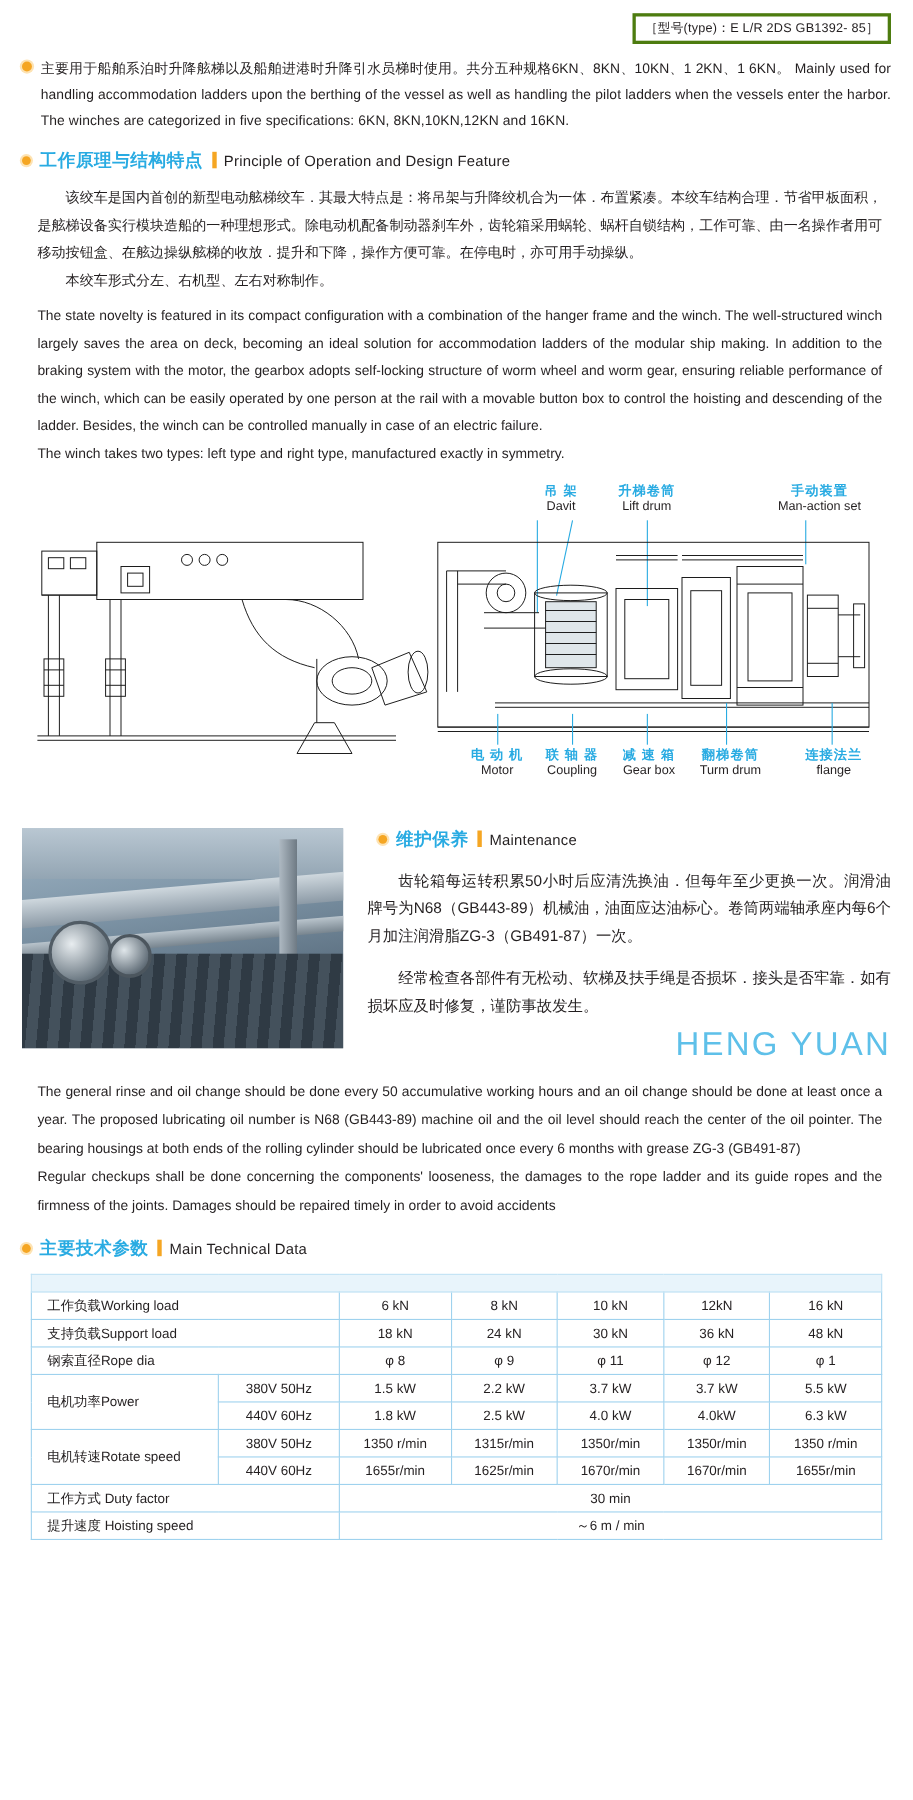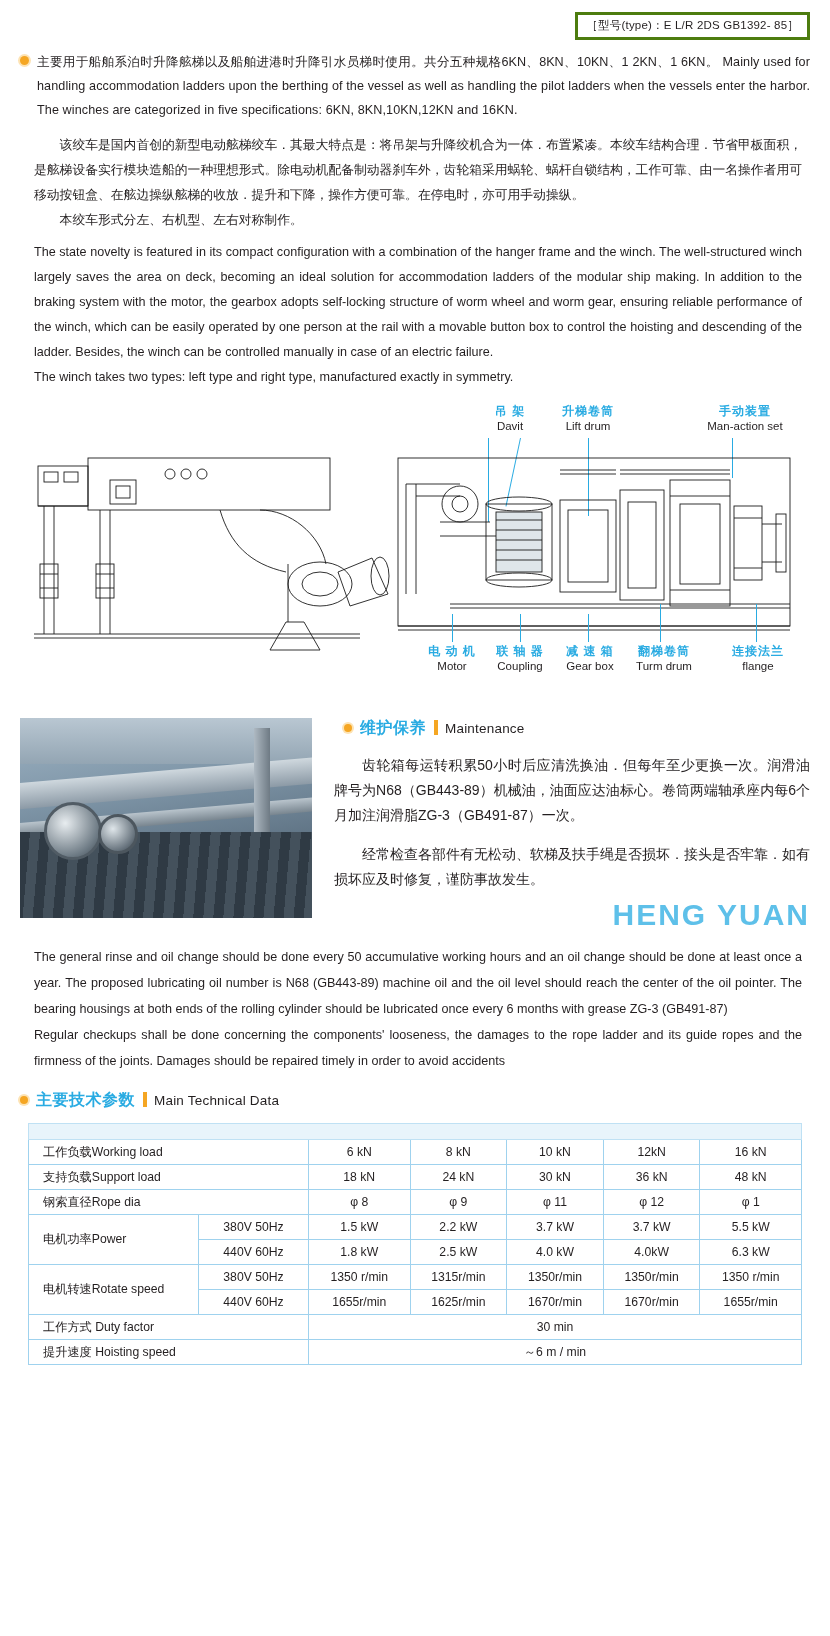--- a/index.html
+++ b/index.html
@@ -149,21 +149,21 @@
     text-indent: 2em;
     text-align: justify;
     margin-top: 14px;
   }
   .watermark {
     position:absolute;
     right: 0; bottom: -14px;
     color:#29abe2;
     opacity:.75;
     font-size: 30px;
-    font-weight: bold;
+    font-weight: normal;
     letter-spacing: 2px;
   }
 
   .maint-en {
     font-size: 12.6px;
     line-height: 26px;
     text-align: justify;
     padding: 0 8px 0 14px;
     margin-top: 26px;
   }
@@ -199,20 +199,26 @@
   </div>
 
   <div class="bullet-row">
     <span class="bullet"></span>
     <div class="intro">
       <span>主要用于船舶系泊时升降舷梯以及船舶进港时升降引水员梯时使用。共分五种规格6KN、8KN、10KN、1 2KN、1 6KN。</span>
       <span class="en">Mainly used for handling accommodation ladders upon the berthing of the vessel as well as handling the pilot ladders when the vessels enter the harbor. The winches are categorized in five specifications: 6KN, 8KN,10KN,12KN and 16KN.</span>
     </div>
   </div>
 
+  <div class="bullet-row" style="margin-top:14px;">
+    <span class="bullet small"></span>
+    <div>
+      <span class="heading-cn">工作原理与结构特点</span><span class="heading-sep"></span><span class="heading-en">Principle of Operation and Design Feature</span>
+    </div>
+  </div>
 
   <p class="para-cn first">该绞车是国内首创的新型电动舷梯绞车．其最大特点是：将吊架与升降绞机合为一体．布置紧凑。本绞车结构合理．节省甲板面积，是舷梯设备实行模块造船的一种理想形式。除电动机配备制动器刹车外，齿轮箱采用蜗轮、蜗杆自锁结构，工作可靠、由一名操作者用可移动按钮盒、在舷边操纵舷梯的收放．提升和下降，操作方便可靠。在停电时，亦可用手动操纵。</p>
   <p class="para-cn">本绞车形式分左、右机型、左右对称制作。</p>
   <div class="block-gap"></div>
   <p class="para-en">The state novelty is featured in its compact configuration with a combination of the hanger frame and the winch. The well-structured winch largely saves the area on deck, becoming an ideal solution for accommodation ladders of the modular ship making. In addition to the braking system with the motor, the gearbox adopts self-locking structure of worm wheel and worm gear, ensuring reliable performance of the winch, which can be easily operated by one person at the rail with a movable button box to control the hoisting and descending of the ladder. Besides, the winch can be controlled manually in case of an electric failure.</p>
   <p class="para-en tight">The winch takes two types: left type and right type, manufactured exactly in symmetry.</p>
 
   <div class="diagram-wrap">
 
     <div class="dlabel" style="left:455px; top:0; width:70px;">

